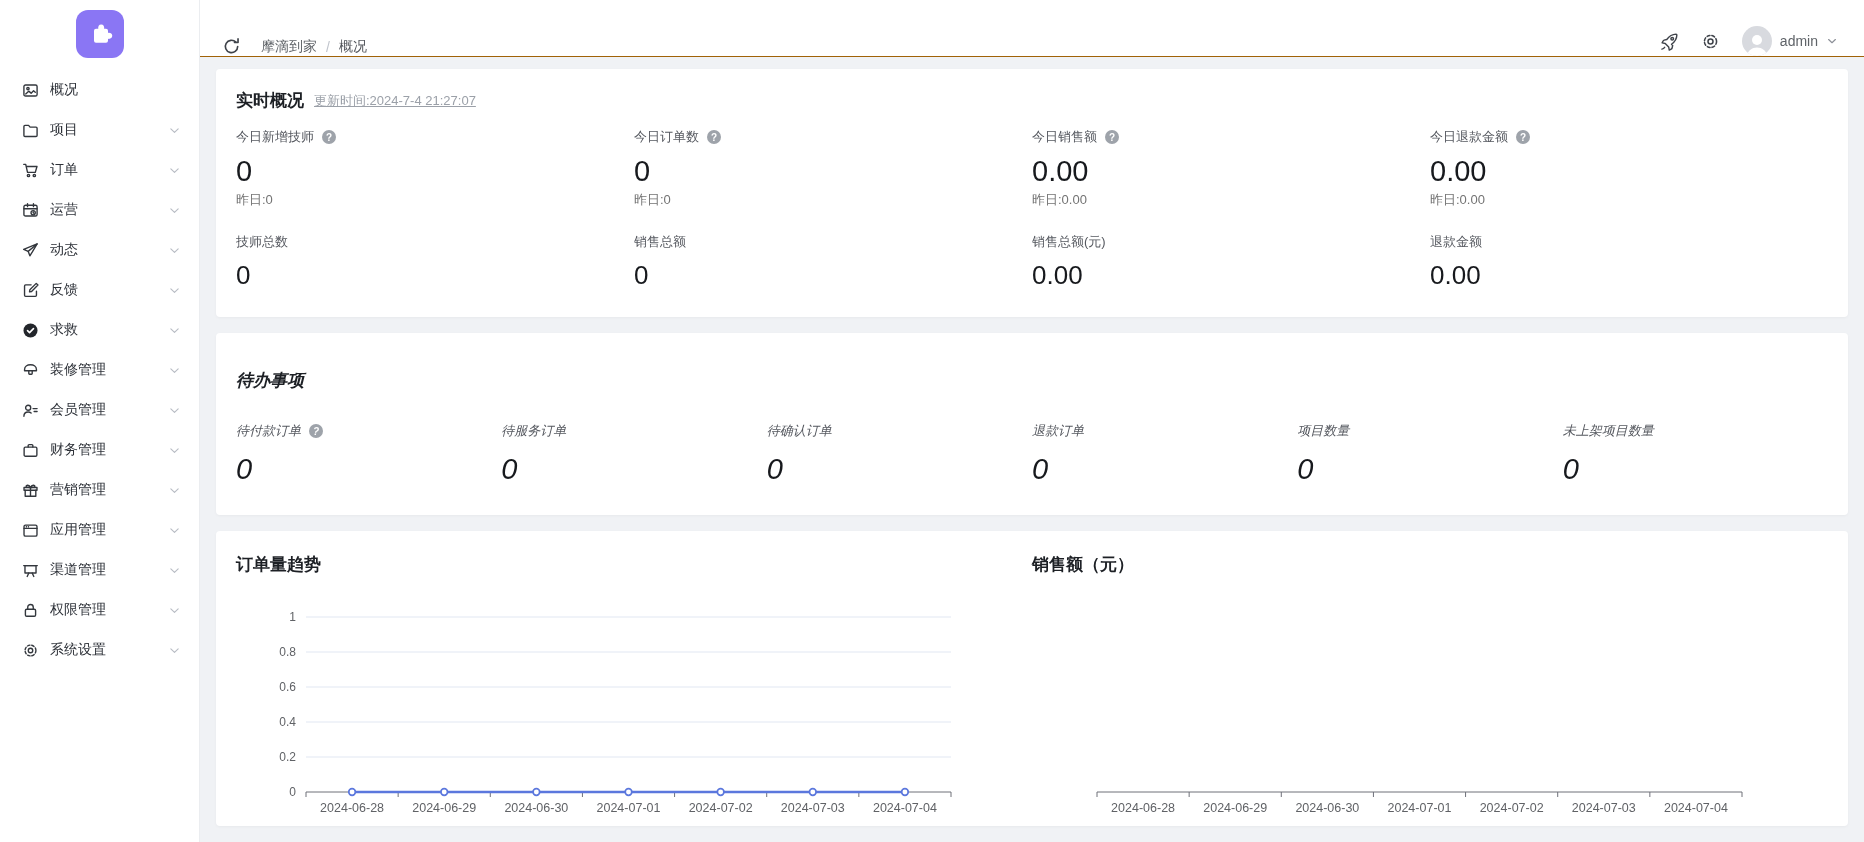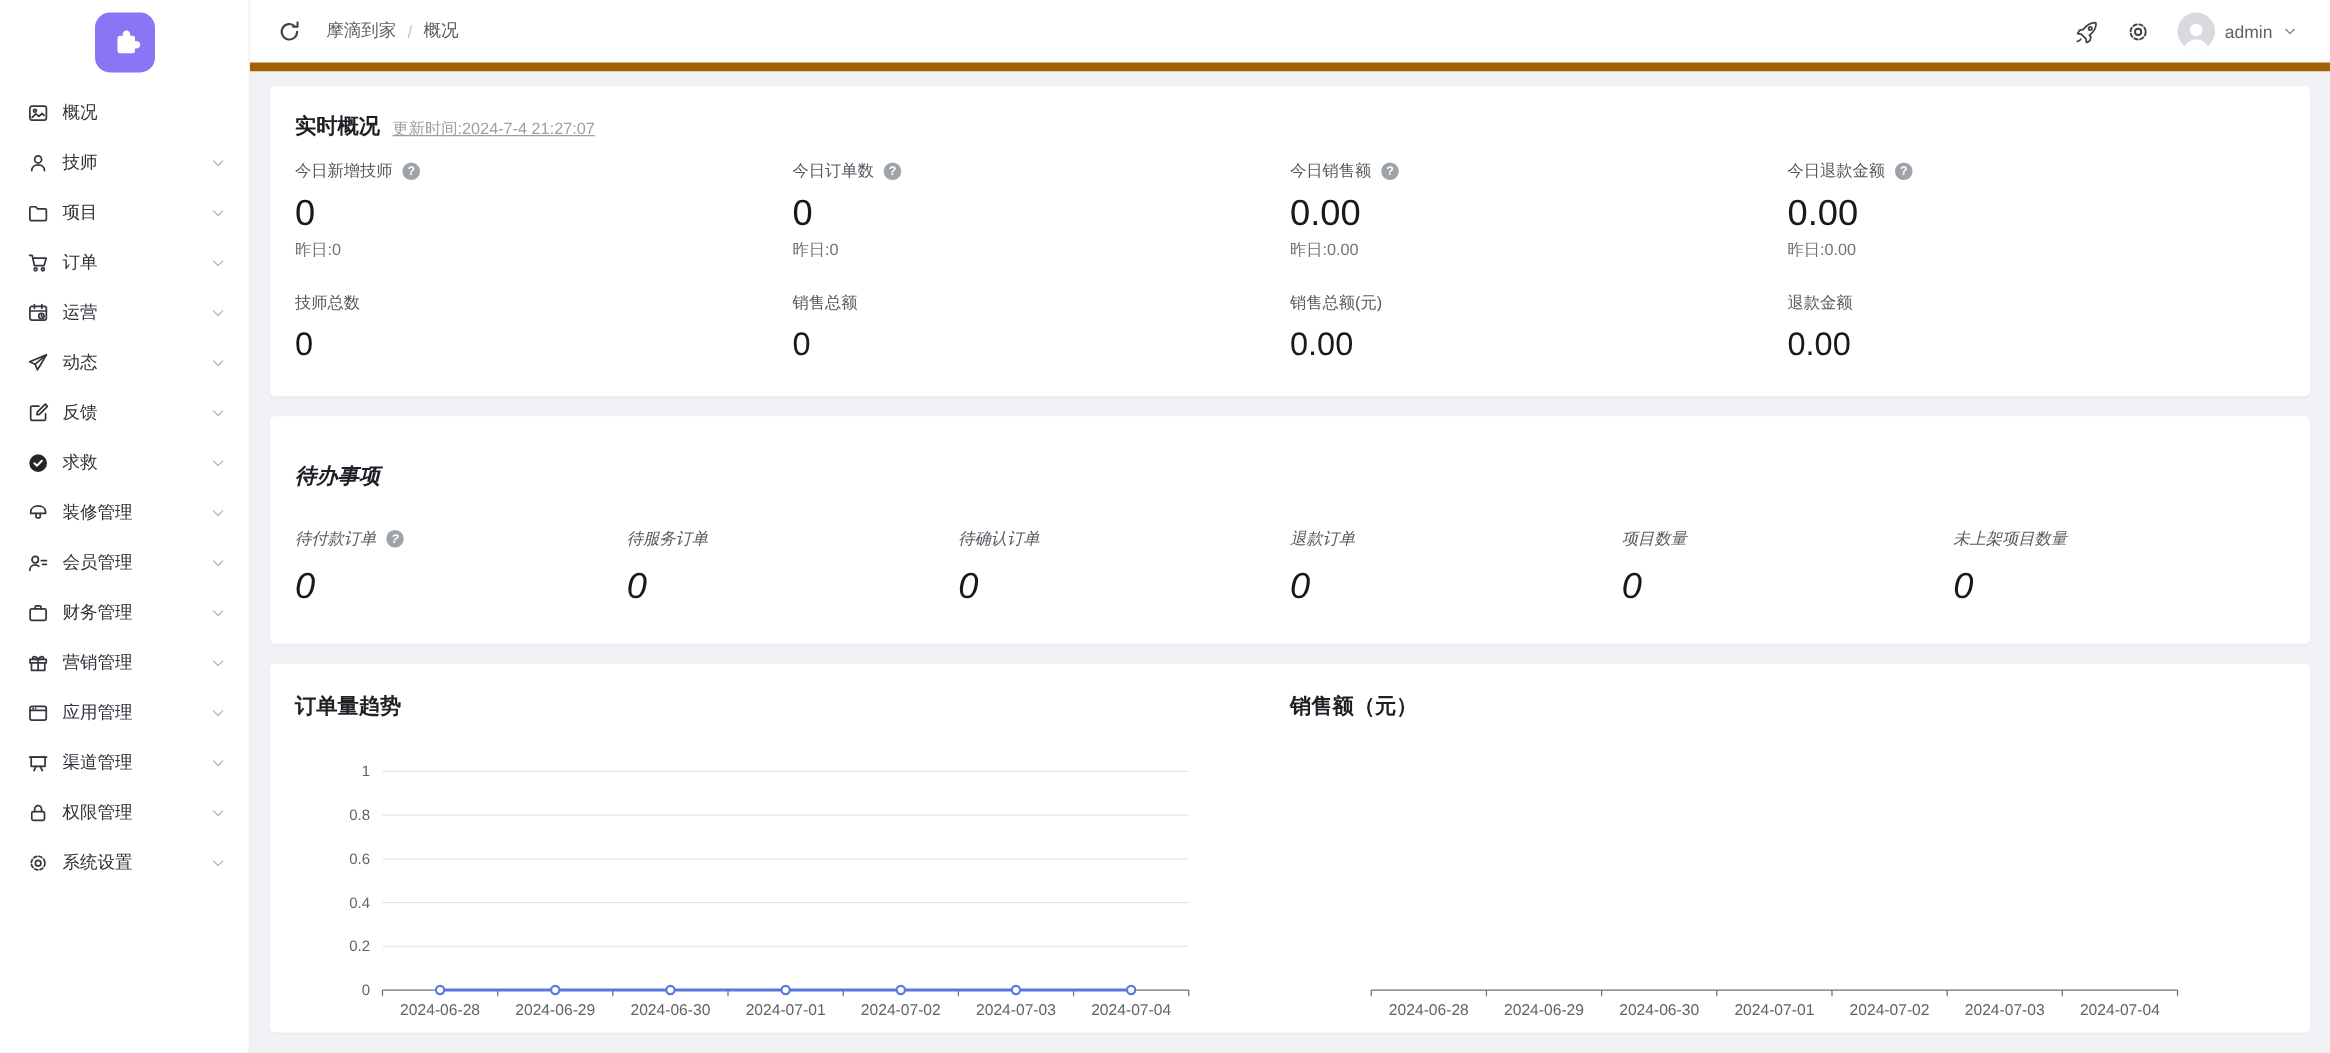--- a/index.html
+++ b/index.html
@@ -19,40 +19,40 @@
   .side-item { height:40px; display:flex; align-items:center; padding:0 18px 0 22px; gap:11px;
                font-size:14px; color:#2d3138; cursor:pointer; }
   .side-icon { width:17px; height:17px; color:#33373d; display:flex; flex:none; }
   .side-icon svg { width:100%; height:100%; }
   .side-label { flex:1; white-space:nowrap; }
   .chev { width:13px; height:13px; color:#b8bcc4; display:flex; flex:none; }
   .chev svg { width:100%; height:100%; }
 
   
   .main { flex:1; display:flex; flex-direction:column; min-width:0; }
-  .header { height:57px; flex:none; background:#fff; display:flex; align-items:center;
-            justify-content:space-between; padding:0 26px 0 22px; border-bottom:7px solid #a16207; }
+  .header { height:57px; flex:none; background:#fff; display:flex; align-items:flex-end;
+            justify-content:space-between; padding:0 26px 0 22px; border-bottom:1px solid #a16207; }
   .h-left { display:flex; align-items:center; gap:20px; }
   .icon-btn { width:19px; height:19px; color:#3f434a; background:none; border:none; padding:0; cursor:pointer; display:flex; }
   .icon-btn svg { width:100%; height:100%; }
   .breadcrumb { font-size:14px; display:flex; gap:9px; align-items:center; }
   .crumb-root { color:#5f6368; cursor:pointer; }
   .sep { color:#c0c4cc; }
   .crumb-current { color:#55585e; }
   .h-right { display:flex; align-items:center; gap:22px; }
   .user { display:flex; align-items:center; gap:8px; cursor:pointer; }
   .avatar { width:30px; height:30px; border-radius:50%; background:#d8dadf; overflow:hidden; position:relative; flex:none; }
   .avatar svg { position:absolute; left:0; top:3px; width:30px; height:30px; }
   .user-name { font-size:14px; color:#5f6368; }
   .user .chev { width:12px; height:12px; color:#8b8f97; }
 
   
   .content { flex:1; padding:12px 16px 16px; display:flex; flex-direction:column; gap:16px; overflow:hidden; }
   .card { background:#fff; border-radius:4px; box-shadow:0 1px 3px rgba(0,0,0,.04); }
-  .card-head { display:flex; align-items:flex-end; gap:10px; }
+  .card-head { display:flex; align-items:center; gap:10px; }
   .card-title { font-size:17px; font-weight:700; color:#1d2025; }
   .update-time { font-size:13px; color:#9ba0a8;text-decoration:underline; }
 
   .realtime { padding:20px 20px 26px; flex:none; }
   .stats-grid { display:grid; grid-template-columns:repeat(4,1fr); margin-top:16px; }
   .stat-label { font-size:13px; color:#55585f; display:flex; align-items:center; gap:8px; }
   .help { width:14px; height:14px; border-radius:50%; background:#9ea3aa; color:#fff; font-size:10px;
           display:inline-flex; align-items:center; justify-content:center; cursor:pointer; }
   .help::after { content:"?"; font-weight:700; }
   .stat-value { font-size:29px; font-weight:400; color:#17191d; margin:9px 0 3px; }
@@ -90,34 +90,20 @@
             </svg>
           </span>
     <span class="side-label">概况</span>
     <span class="chev" style="visibility: hidden;">
       <svg viewBox="0 0 16 16" fill="none" stroke="currentColor" stroke-width="1.4" stroke-linecap="round" stroke-linejoin="round">
               <path d="M3.5 6l4.5 4.3L12.5 6"></path>
             </svg>
     </span>
   </div>
 
-  <div class="side-item">
-    <span class="side-icon">
-            <svg viewBox="0 0 16 16" fill="none" stroke="currentColor" stroke-width="1.3" stroke-linecap="round" stroke-linejoin="round">
-              <circle cx="8" cy="5.2" r="2.6"></circle>
-              <path d="M3.2 13.6c0-2.7 2.1-4.3 4.8-4.3s4.8 1.6 4.8 4.3"></path>
-            </svg>
-          </span>
-    <span class="side-label">技师</span>
-    <span class="chev">
-      <svg viewBox="0 0 16 16" fill="none" stroke="currentColor" stroke-width="1.4" stroke-linecap="round" stroke-linejoin="round">
-              <path d="M3.5 6l4.5 4.3L12.5 6"></path>
-            </svg>
-    </span>
-  </div>
 
   <div class="side-item">
     <span class="side-icon">
             <svg viewBox="0 0 16 16" fill="none" stroke="currentColor" stroke-width="1.3" stroke-linecap="round" stroke-linejoin="round">
               <path d="M1.8 12.6V4.2c0-.6.4-1 1-1h3.4l1.4 1.6h5.6c.6 0 1 .4 1 1v6.8c0 .6-.4 1-1 1H2.8c-.6 0-1-.4-1-1z"></path>
             </svg>
           </span>
     <span class="side-label">项目</span>
     <span class="chev">
       <svg viewBox="0 0 16 16" fill="none" stroke="currentColor" stroke-width="1.4" stroke-linecap="round" stroke-linejoin="round">

